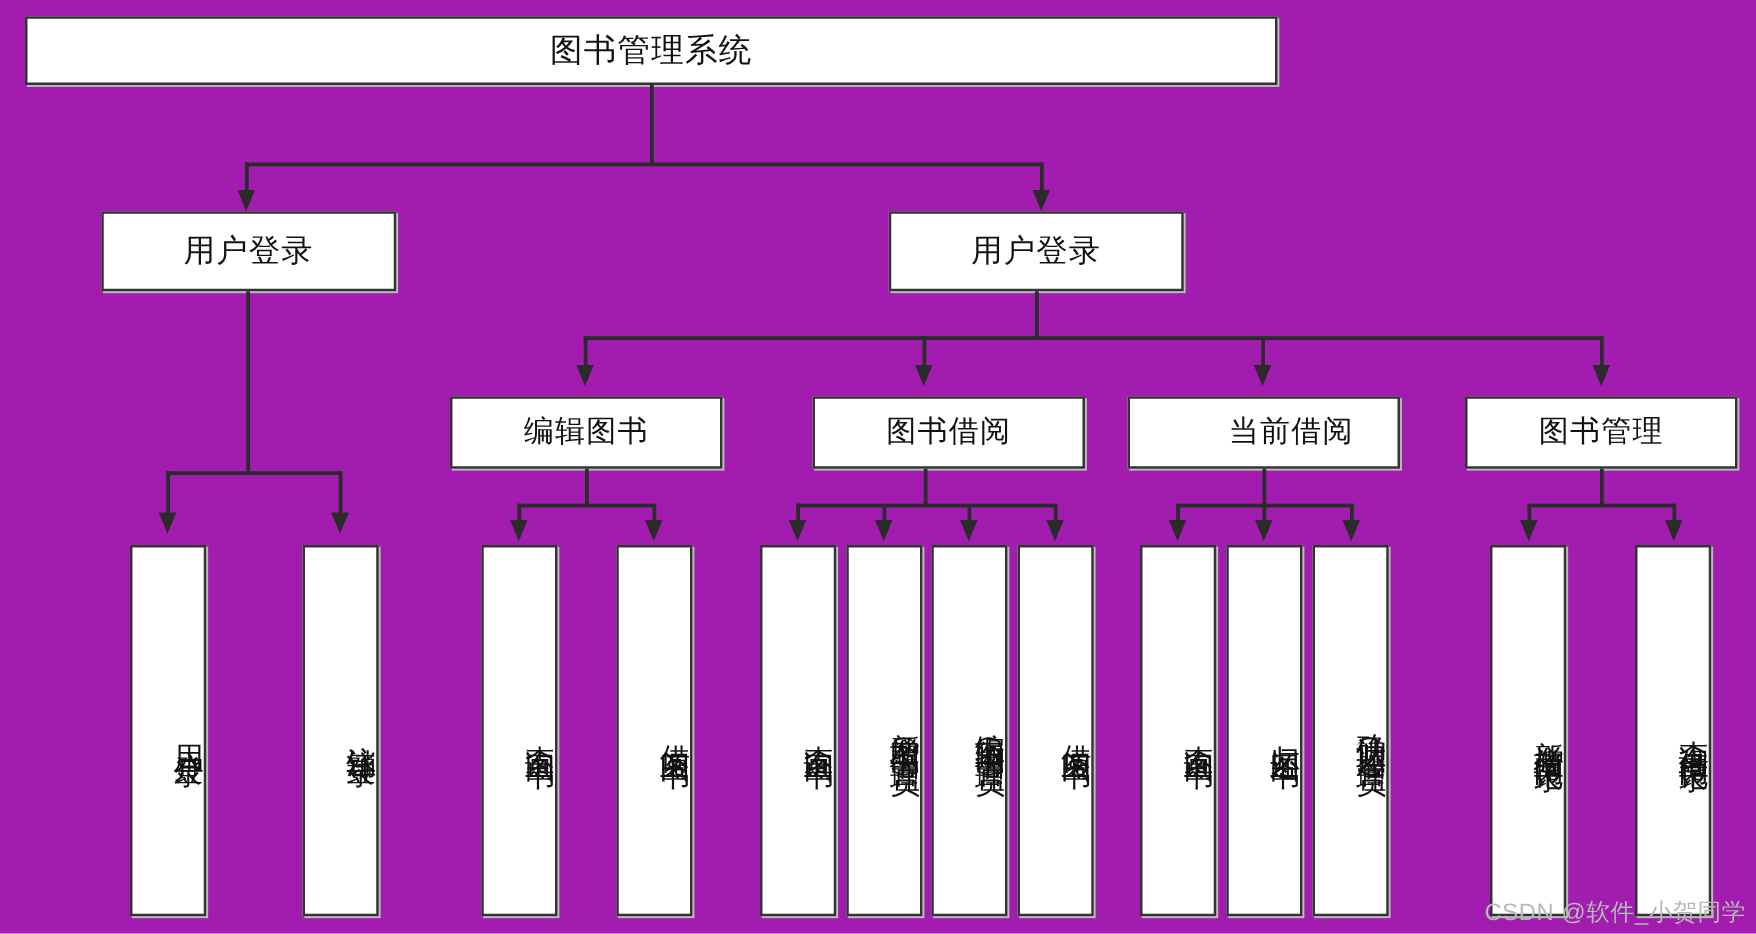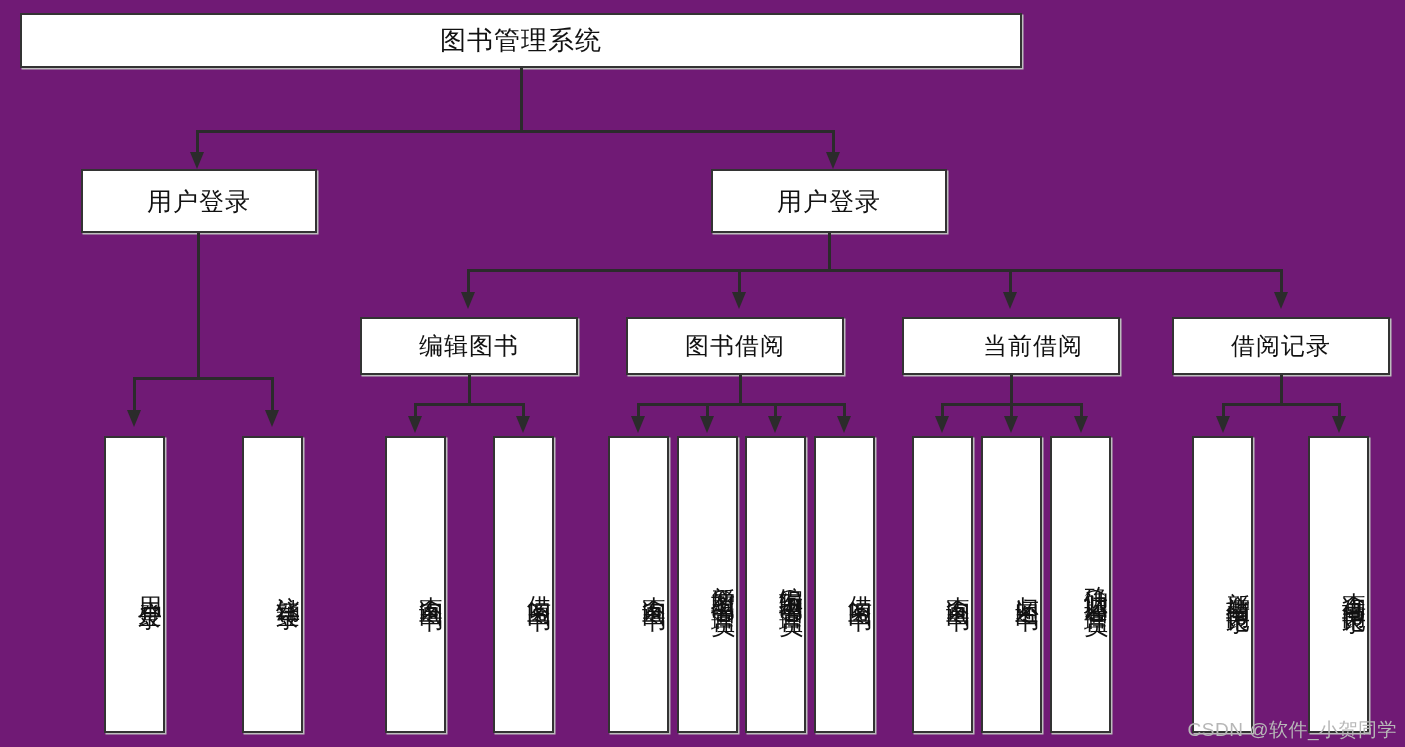--- a/index.html
+++ b/index.html
@@ -8,21 +8,21 @@
     padding: 0;
     background: #ffffff;
   }
   body {
     font-family: "Liberation Sans", "DejaVu Sans", sans-serif;
   }
   #canvas {
     position: relative;
     width: 1405px;
     height: 747px;
-    background: #701a75;
+    background: #a21caf;
     overflow: hidden;
   }
   
   .node {
     position: absolute;
     box-sizing: border-box;
     border: 2.5px solid #333333;
     background: #ffffff;
     color: #111111;
     display: flex;
@@ -118,28 +118,28 @@
   <div class="edge v" style="left:738px; top:269px; width:2.5px; height:27px;"></div>
   <div class="arrow" style="left:732px; top:292px;"></div>
   <div class="edge v" style="left:1009px; top:269px; width:2.5px; height:27px;"></div>
   <div class="arrow" style="left:1003px; top:292px;"></div>
   <div class="edge v" style="left:1280px; top:269px; width:2.5px; height:27px;"></div>
   <div class="arrow" style="left:1274px; top:292px;"></div>
 
   <div class="node level2" style="left:360px; top:317px; width:218px; height:58px;">
     <span class="node-label">编辑图书</span>
   </div>
-  <div class="node level2" style="left:626px; top:317px; width:218px; height:58px;">
+  <div class="node level2" style="left:650px; top:317px; width:218px; height:58px;">
     <span class="node-label">图书借阅</span>
   </div>
   <div class="node level2" style="left:902px; top:317px; width:218px; height:58px;padding-left:44px;">
     <span class="node-label">当前借阅</span>
   </div>
   <div class="node level2" style="left:1172px; top:317px; width:218px; height:58px;">
-    <span class="node-label">借阅记录</span>
+    <span class="node-label">图书管理</span>
   </div>
 
   <div class="edge v" style="left:468px; top:375px; width:2.5px; height:30px;"></div>
   <div class="edge h" style="left:414px; top:403px; width:110px; height:2.5px;"></div>
   <div class="edge v" style="left:414px; top:403px; width:2.5px; height:17px;"></div>
   <div class="arrow" style="left:408px; top:416px;"></div>
   <div class="edge v" style="left:522px; top:403px; width:2.5px; height:17px;"></div>
   <div class="arrow" style="left:516px; top:416px;"></div>
 
   <div class="edge v" style="left:739px; top:375px; width:2.5px; height:30px;"></div>

